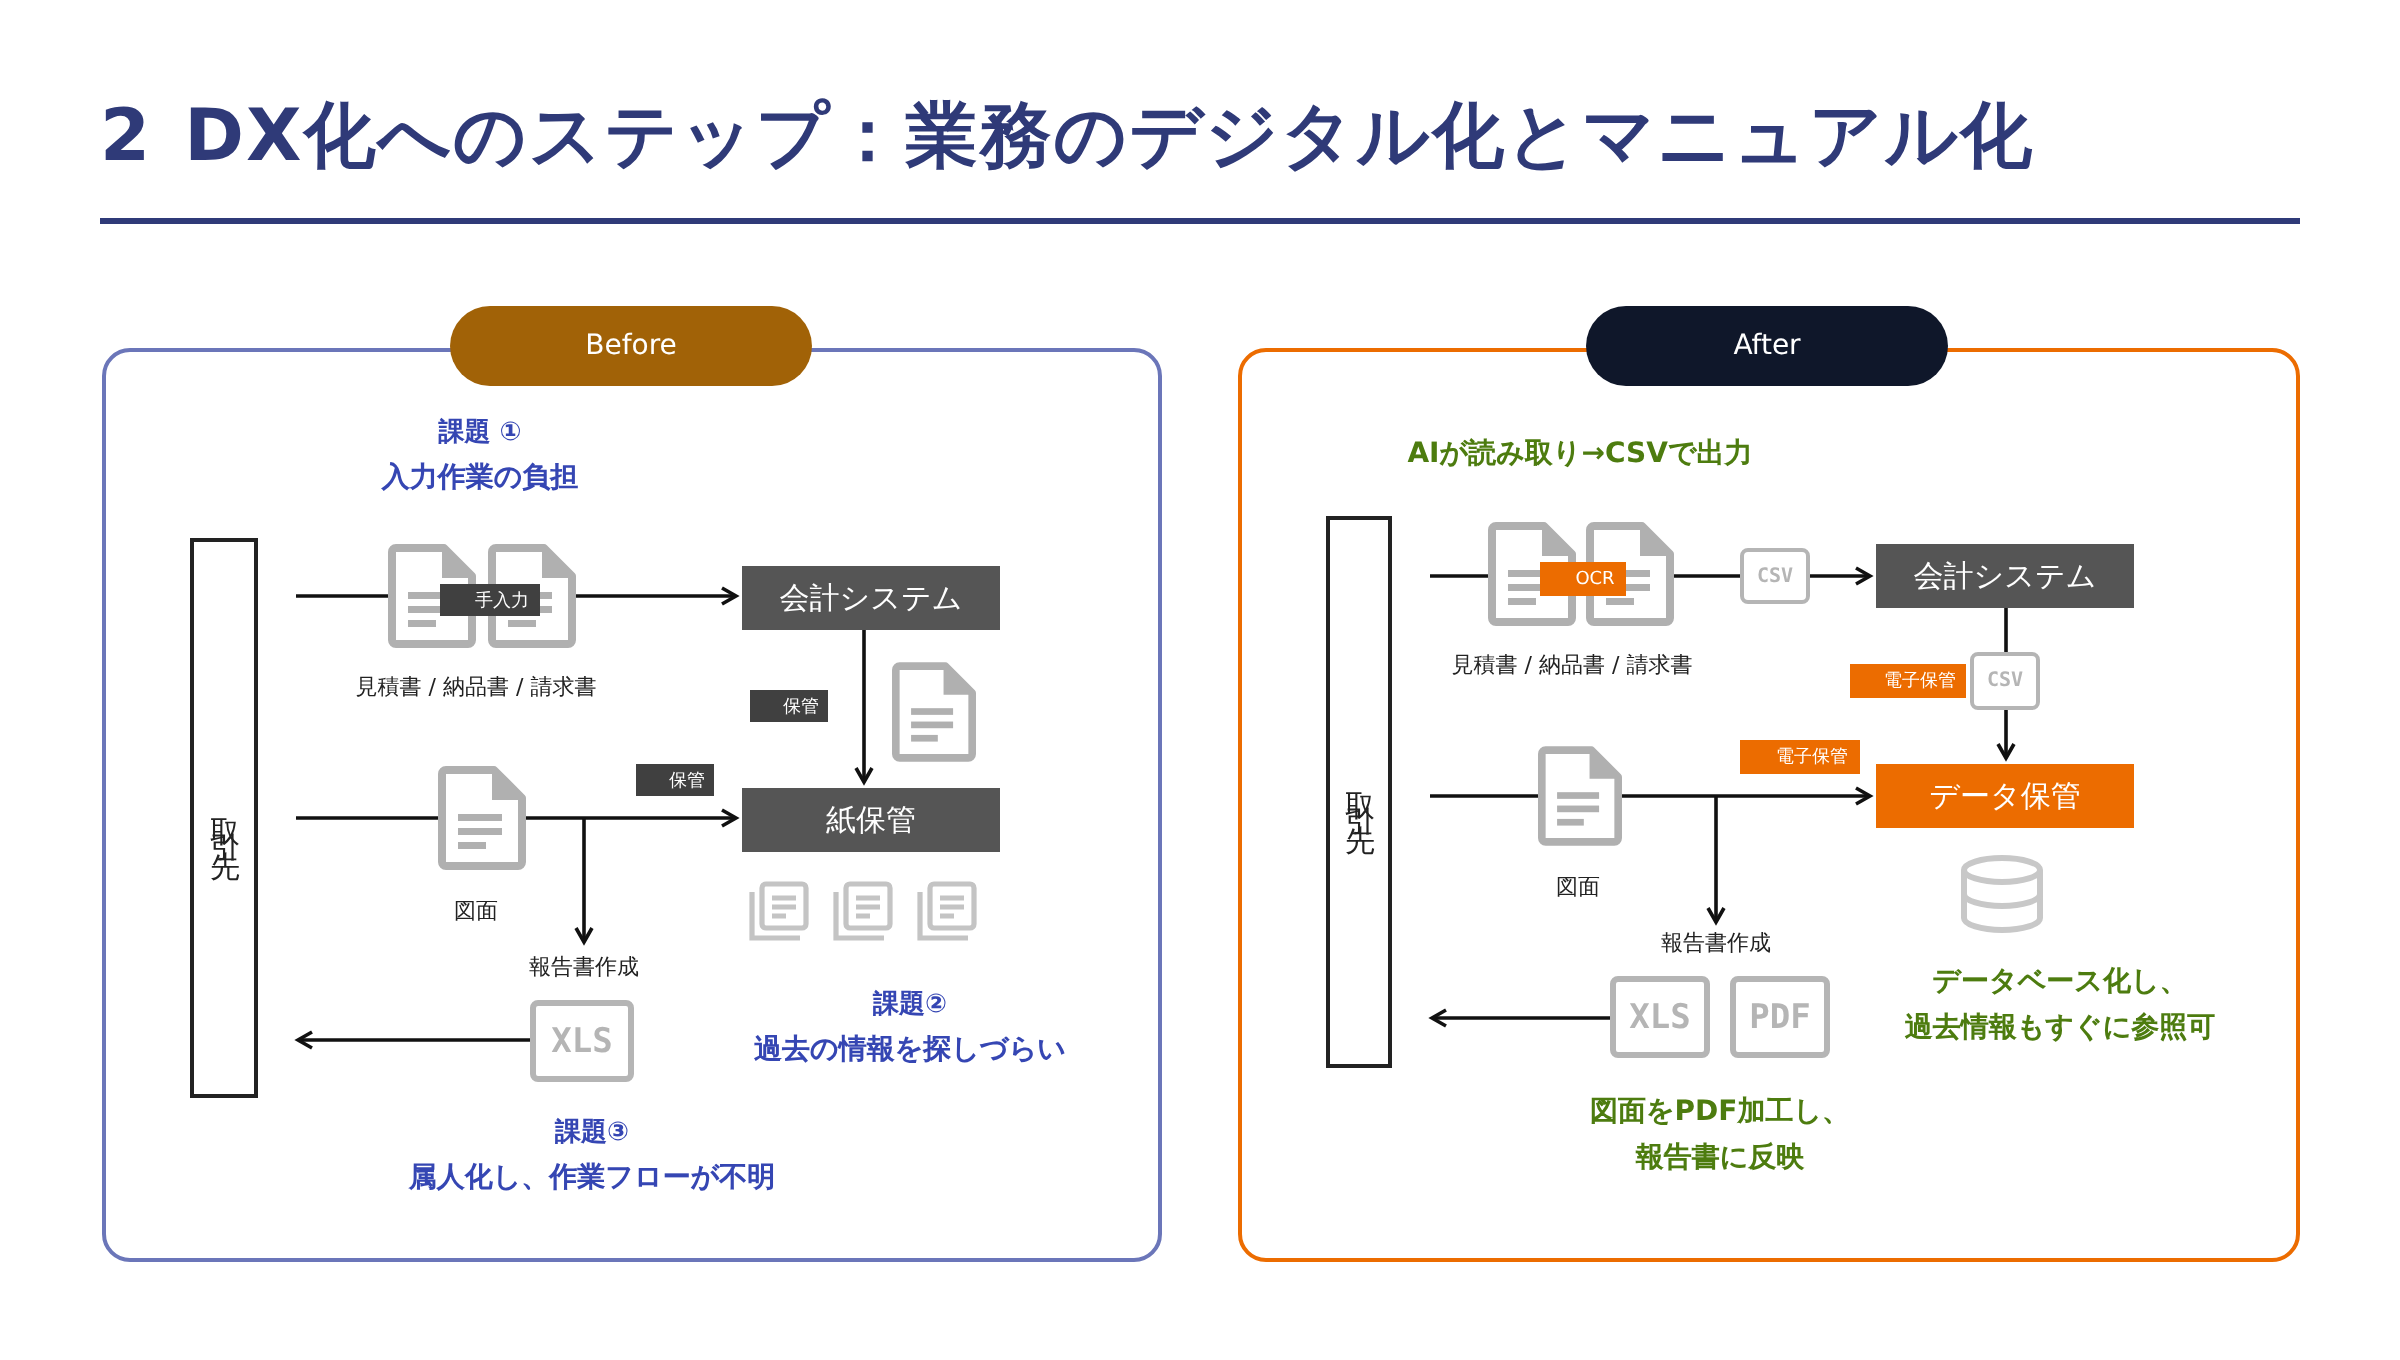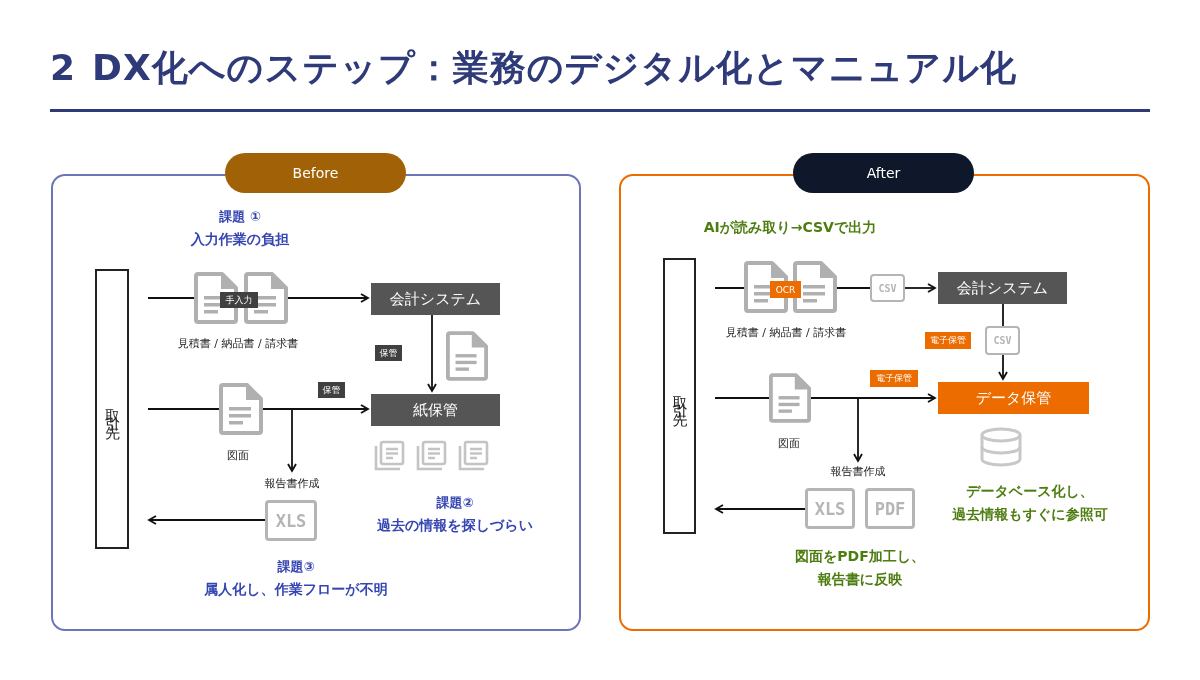--- a/index.html
+++ b/index.html
@@ -17,21 +17,21 @@
   .pill.before { left:225px; top:153px; width:181px; background:#a16207; }
   .pill.after { left:793px; top:153px; width:181px; background:#0f172a; }
 
   .client { border:2px solid #222; box-sizing:border-box; background:#fff; display:flex; align-items:center; justify-content:center; }
   .client span { writing-mode:vertical-rl; font-size:15px; letter-spacing:8px; color:#222; }
 
   .sysbox { height:32px; display:flex; align-items:center; justify-content:center; color:#fff; font-size:15px; }
   .dark { background:#555555; }
   .orange { background:#ec6c00; }
 
-  .badge { font-size:9px; color:#fff; display:flex; align-items:center; justify-content:center; }
+  .badge { font-size:9px; color:#fff; display:flex; align-items:center; justify-content:center;padding-left:12px; }
   .badge.blue { background:#404040;font-family:Liberation Mono, monospace; }
   .badge.org { background:#ec6c00; }
 
   .label { font-size:11px; color:#222; white-space:nowrap; transform:translateX(-50%); text-align:right; }
   .issue { color:#3546b3; font-weight:bold; text-align:center; transform:translateX(-50%); white-space:nowrap; }
   .issue .h { font-size:13px; line-height:20px; }
   .issue .b { font-size:14px; line-height:24px; }
   .note { color:#4d7c0f; font-weight:bold; text-align:center; transform:translateX(-50%); white-space:nowrap; font-size:14px; line-height:23px; }
 
   .fbox { border:3px solid #b5b5b5; border-radius:4px; box-sizing:border-box; display:flex; align-items:center; justify-content:center;
@@ -188,21 +188,21 @@
   <path d="M4 2 H28 L42 16 V48 A2 2 0 0 1 40 50 H4 A2 2 0 0 1 2 48 V4 A2 2 0 0 1 4 2 Z" fill="#fff" stroke="#b0b0b0" stroke-width="4" stroke-linejoin="round"></path>
   <path d="M28 2 V16 H42" fill="#b0b0b0" stroke="#b0b0b0" stroke-width="2"></path>
   <rect x="10" y="24" width="22" height="3.5" fill="#b0b0b0"></rect>
     <rect x="10" y="31" width="22" height="3.5" fill="#b0b0b0"></rect>
     <rect x="10" y="38" width="14" height="3.5" fill="#b0b0b0"></rect>
 </svg>
 <div class="abs label" style="left:789px;top:436px;">図面</div>
 <div class="abs label" style="left:858px;top:464px;">報告書作成</div>
 <div class="abs badge org" style="left:870px;top:370px;width:48px;height:17px;">電子保管</div>
 
-<div class="abs sysbox orange" style="left:938px;top:382px;width:151px;">データ保管</div>
+<div class="abs sysbox orange" style="left:938px;top:382px;width:129px;">データ保管</div>
 
 <svg class="abs" style="left:979px;top:427px;" width="44" height="40" viewBox="0 0 44 40">
   <g fill="none" stroke="#c8c8c8" stroke-width="3">
     <ellipse cx="22" cy="8" rx="19" ry="6"></ellipse>
     <path d="M3 8 V32 A19 6 0 0 0 41 32 V8"></path>
     <path d="M3 20 A19 6 0 0 0 41 20"></path>
   </g>
 </svg>
 
 <div class="abs note" style="left:1030px;top:480px;text-align:center;">

